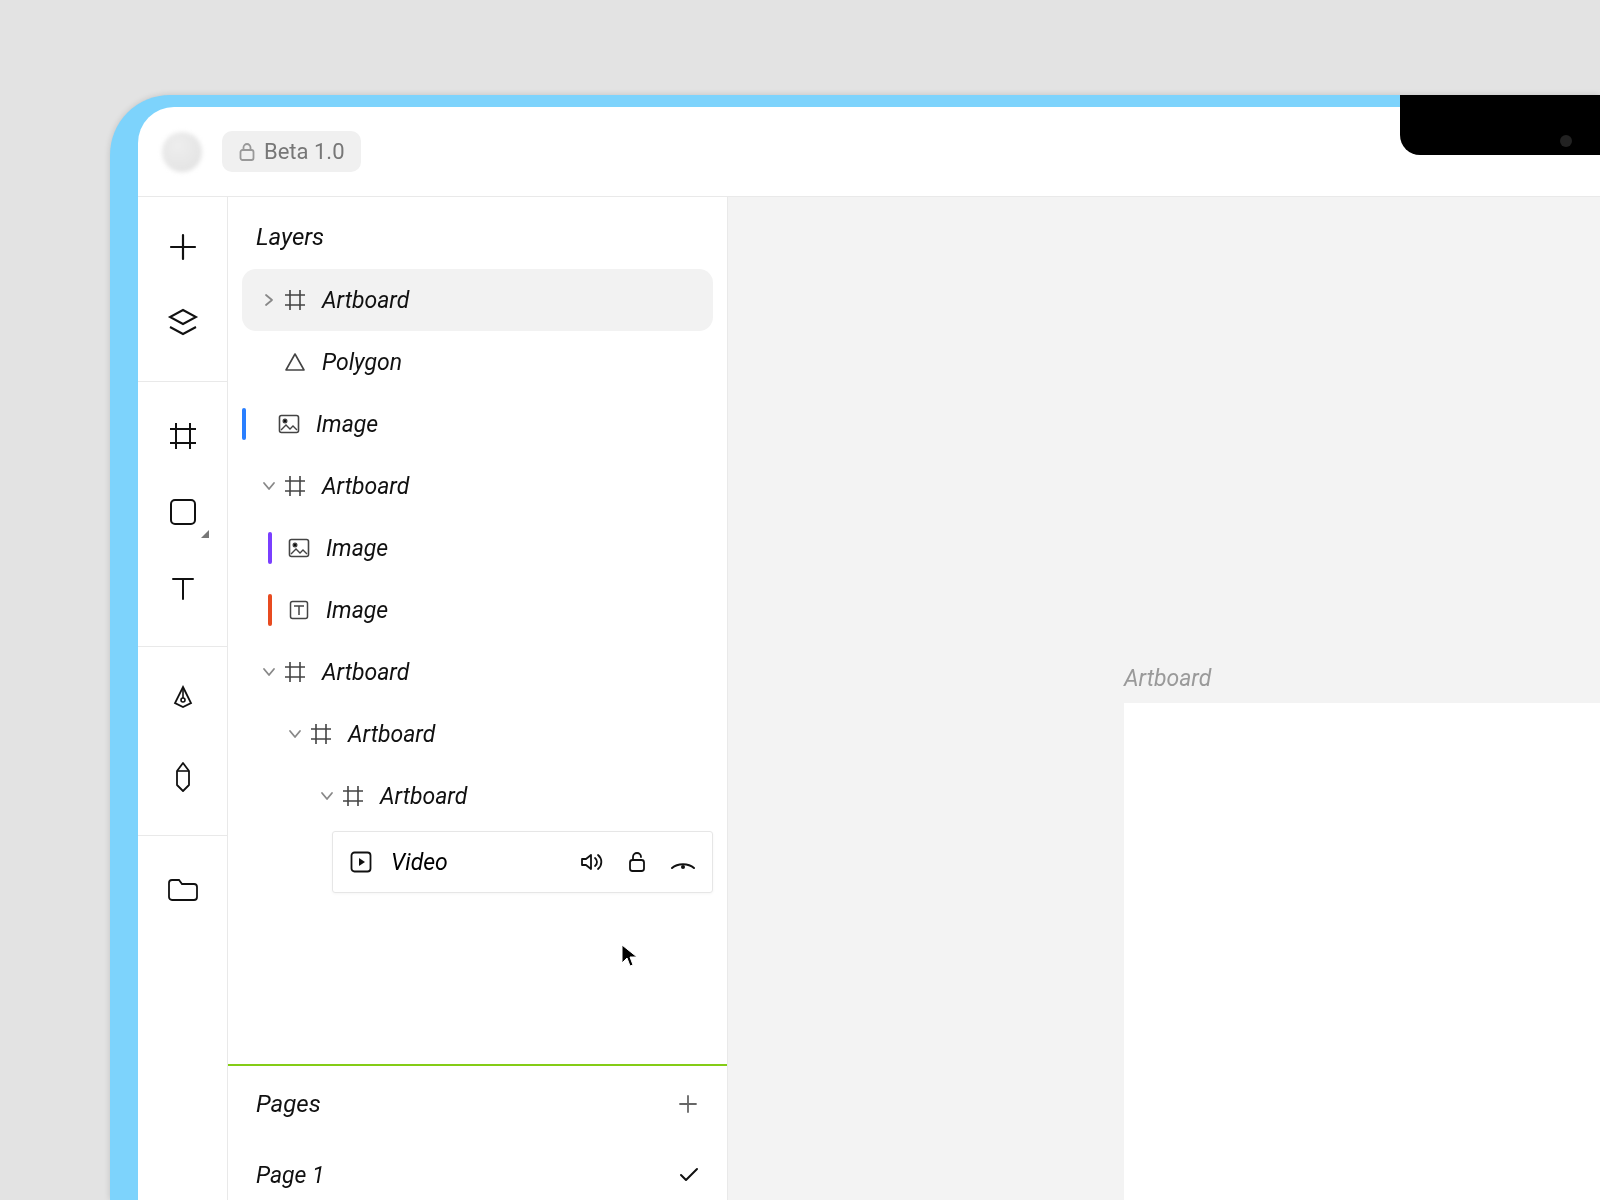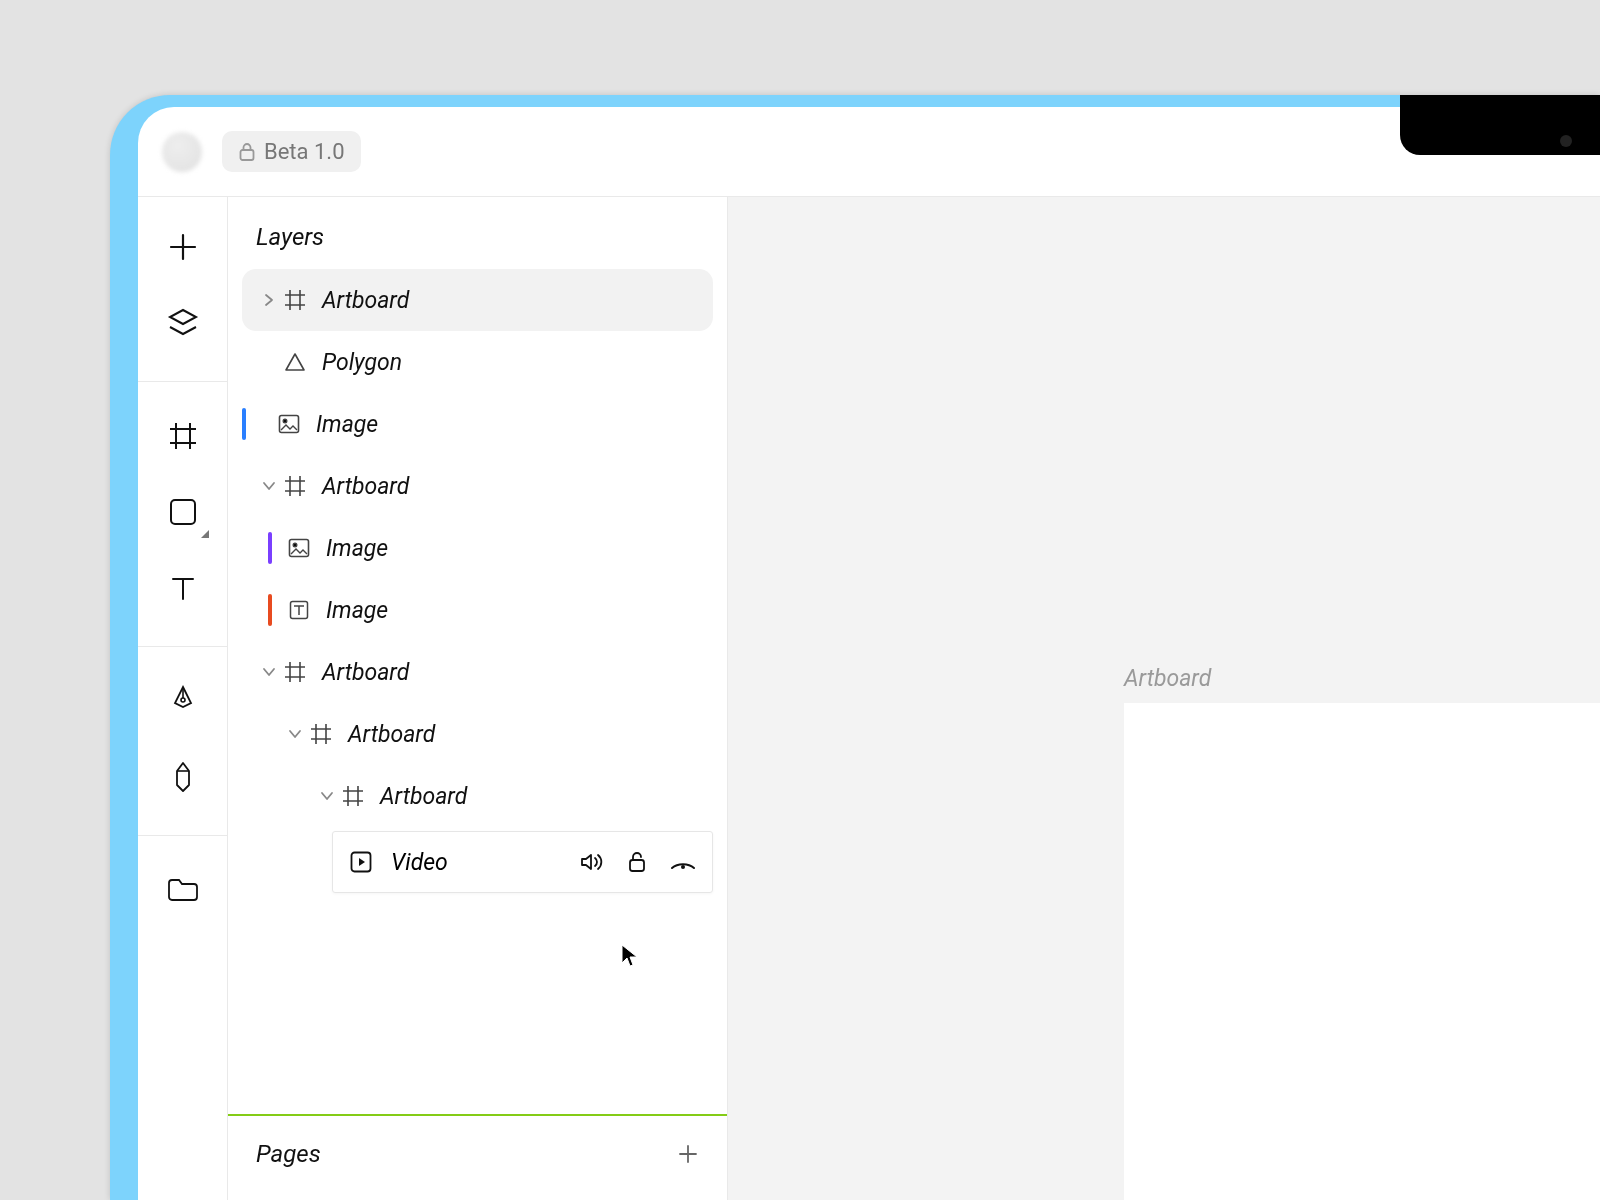--- a/index.html
+++ b/index.html
@@ -430,20 +430,28 @@
 
         <div class="pages-section">
           <div class="pages-header">
             <span>Pages</span>
             <span>
               <svg width="22" height="22" viewBox="0 0 22 22">
                   <path d="M11 3v16M3 11h16" stroke="#666" stroke-width="1.8" stroke-linecap="round"></path>
                 </svg>
             </span>
           </div>
+          <div class="page-row">
+            <span>Page 1</span>
+            <span>
+              <svg width="20" height="16" viewBox="0 0 20 16">
+                  <path d="M2 8l5 5L18 2" stroke="#111" stroke-width="2" fill="none" stroke-linecap="round" stroke-linejoin="round"></path>
+                </svg>
+            </span>
+          </div>
         </div>
       </div>
 
       <div class="canvas">
         <div class="artboard-label">Artboard</div>
         <div class="artboard-shape"></div>
       </div>
 
     </div>
   </div>

